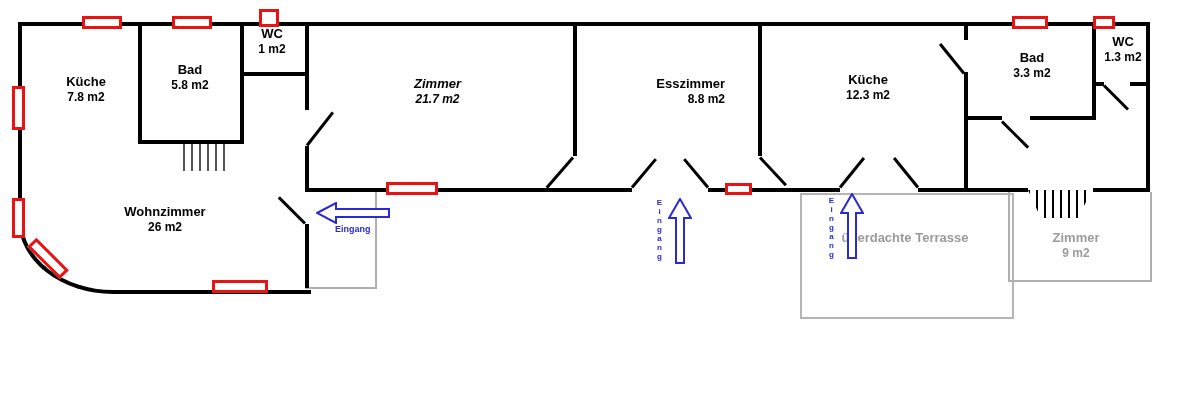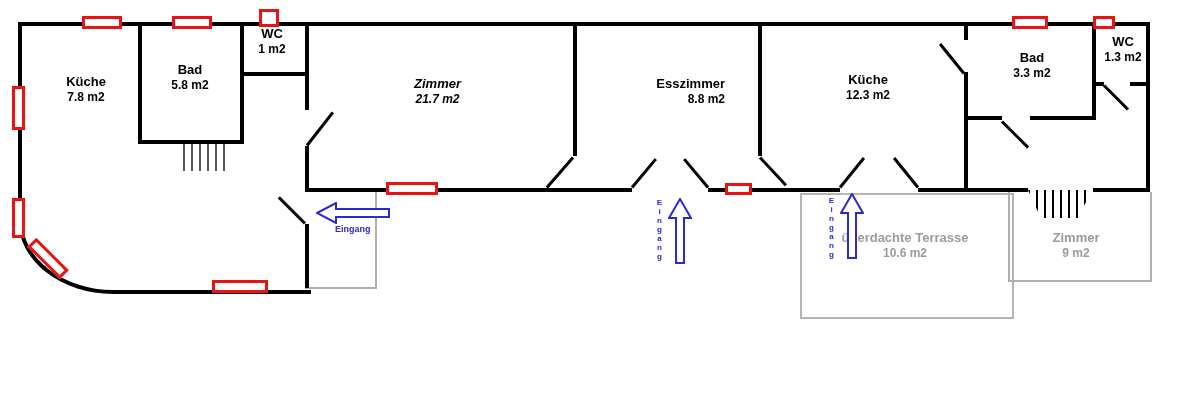--- a/index.html
+++ b/index.html
@@ -147,23 +147,26 @@
     <div class="ar">12.3 m2</div>
   </div>
   <div class="room-label" style="left:992px;top:50px;width:80px;">
     <div class="nm">Bad</div>
     <div class="ar">3.3 m2</div>
   </div>
   <div class="room-label" style="left:1095px;top:34px;width:56px;">
     <div class="nm">WC</div>
     <div class="ar">1.3 m2</div>
   </div>
+  <div class="room-label" style="left:105px;top:204px;width:120px;">
+    <div class="nm">Wohnzimmer</div>
+    <div class="ar">26 m2</div>
+  </div>
   <div class="room-label gray" style="left:810px;top:230px;width:190px;">
     <div class="nm">überdachte Terrasse</div>
-    <div class="ar">10.6 m2</div>
   </div>
   <div class="room-label gray" style="left:1030px;top:230px;width:92px;">
     <div class="nm">Zimmer</div>
     <div class="ar">9 m2</div>
   </div>
 
   <svg class="arrow" style="left:316px;top:202px;" width="74" height="22" viewBox="0 0 74 22">
     <polygon points="1,11 20,1 20,7 73,7 73,15 20,15 20,21" fill="#ffffff" stroke="#2a2ad0" stroke-width="2"></polygon>
   </svg>
   <div class="eingang-h" style="left:335px;top:224px;">Eingang</div>

